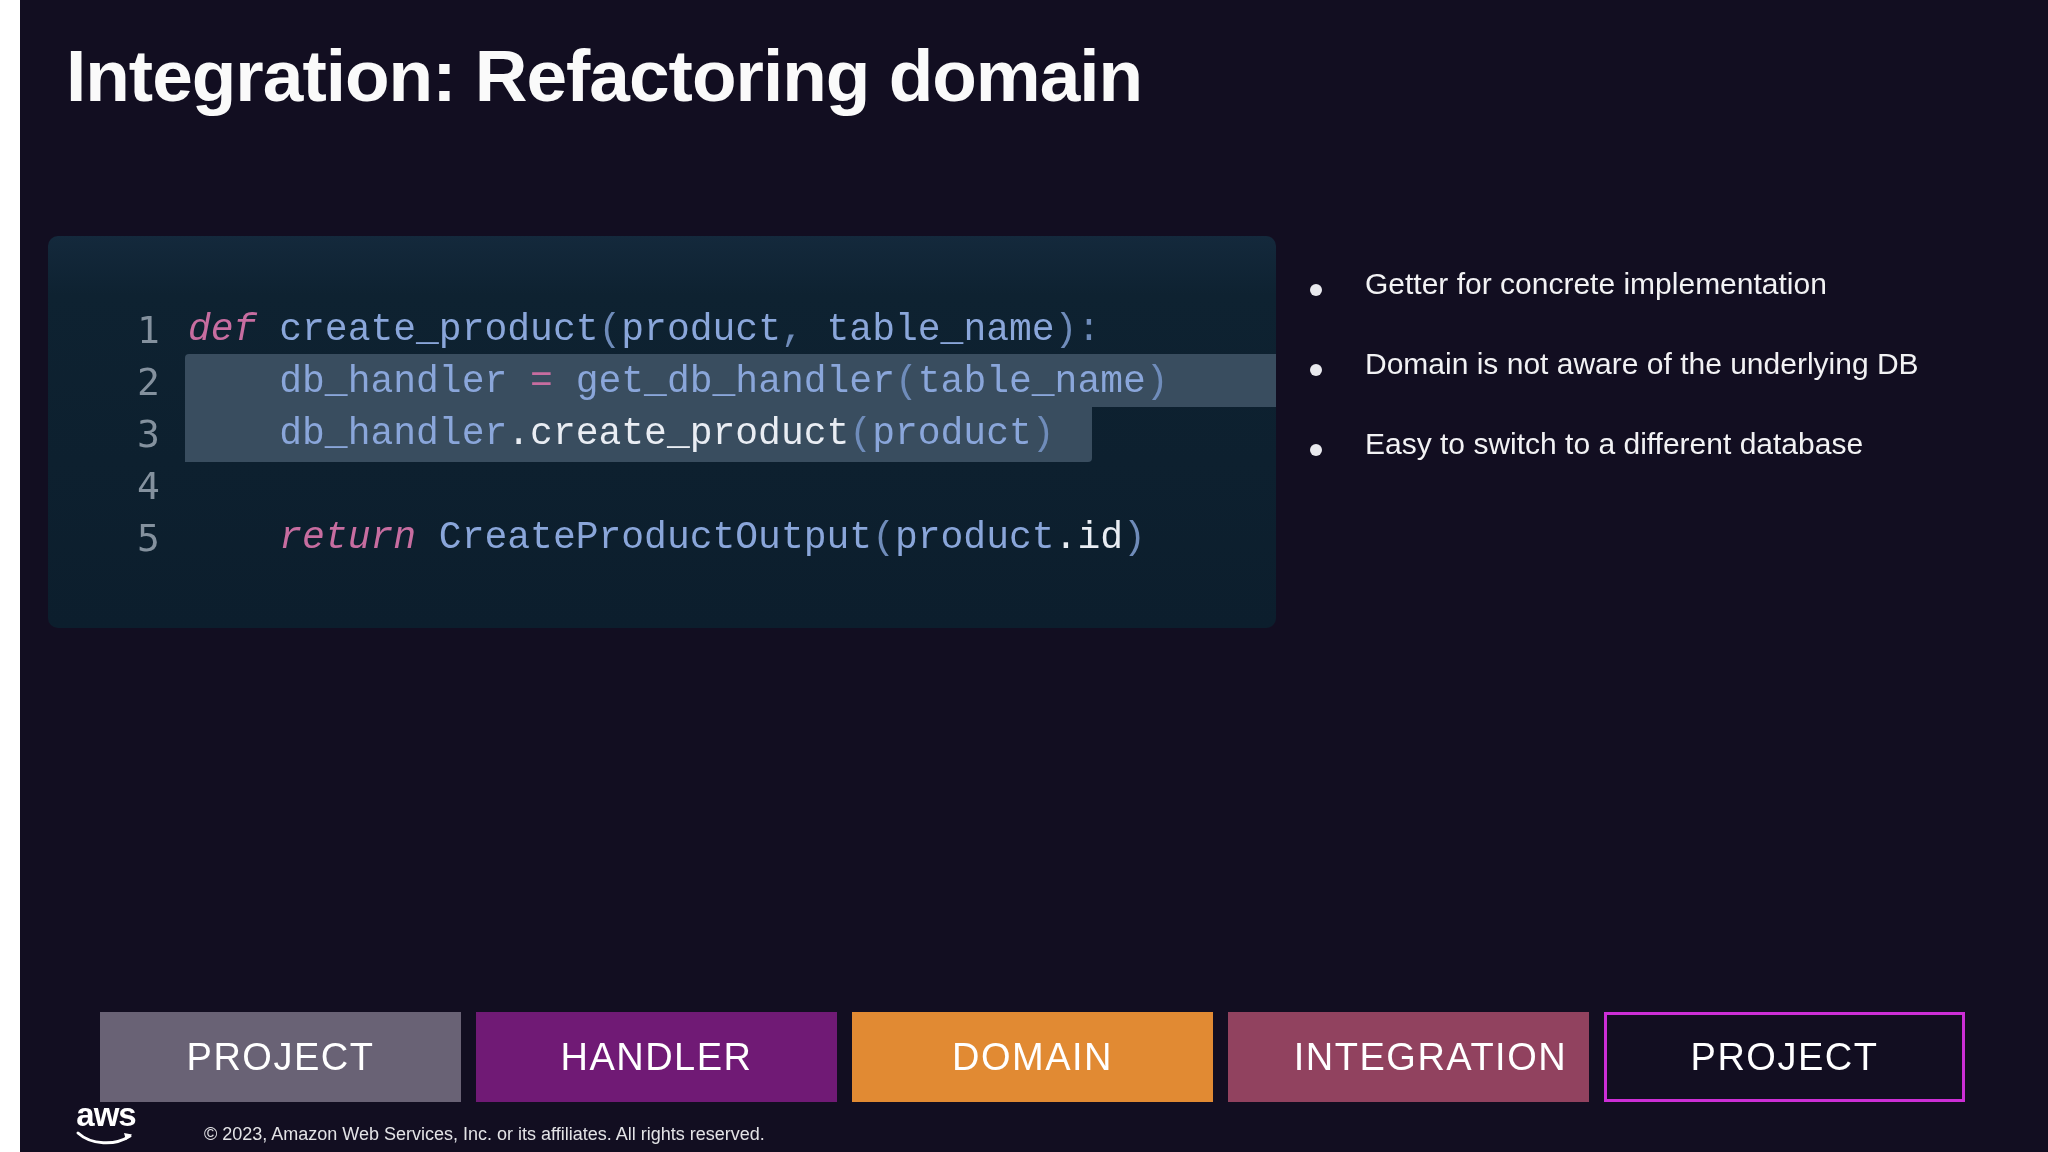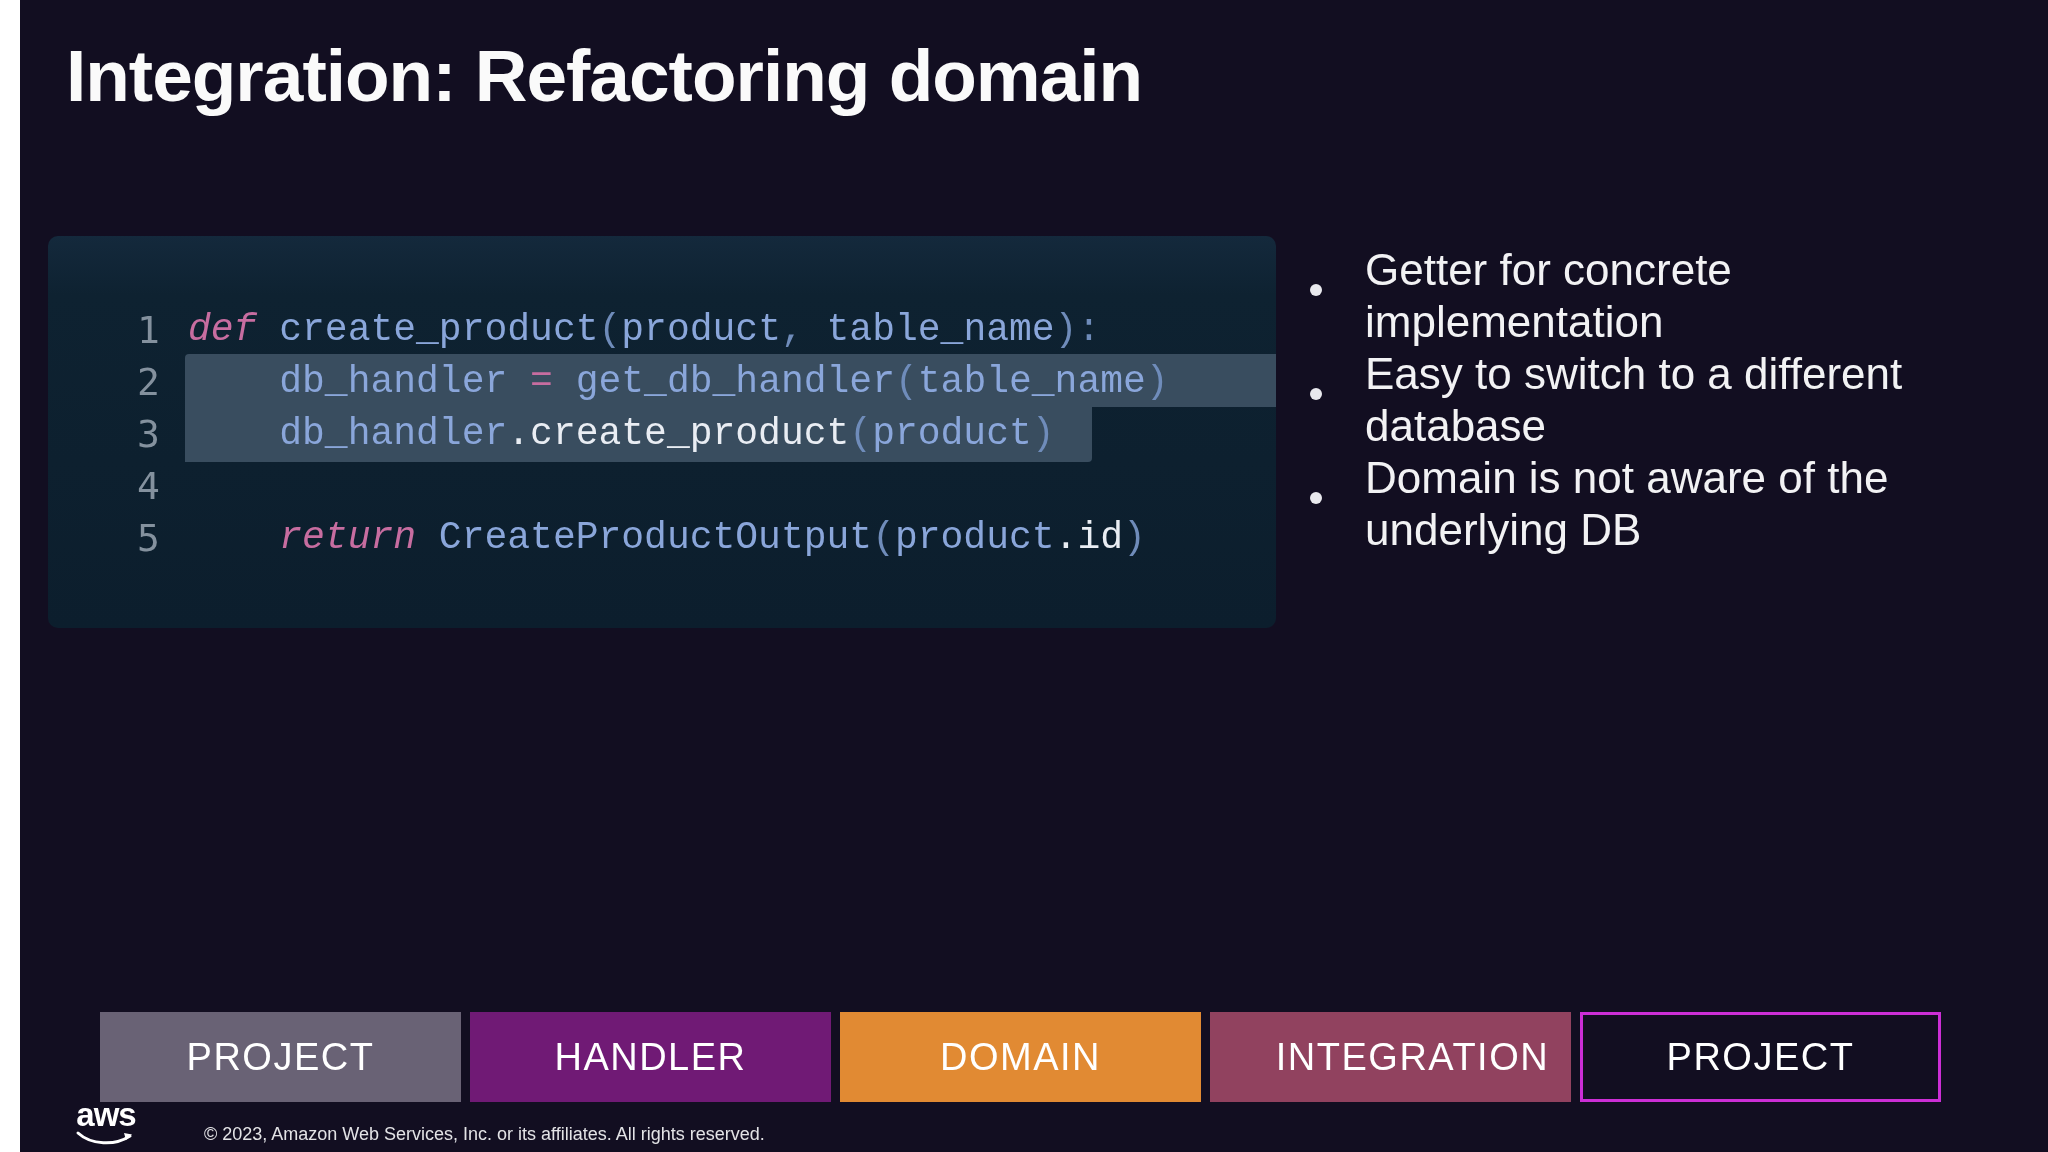--- a/index.html
+++ b/index.html
@@ -68,22 +68,22 @@
   .code-text { margin-left: 28px; font-family: Liberation Mono, monospace; }
   
   .bullets {
     position: absolute;
     left: 1288px;
     top: 244px;
     width: 697px;
     margin: 0;
     padding: 0;
     list-style: none;
-    font-size: 44px;
-    line-height: 52px;
+    font-size: 30px;
+    line-height: 80px;
     color: #f2f2f4;
   }
   .bullets li {
     position: relative;
     padding-left: 57px;
   }
   .bullet-dot {
     position: absolute;
     left: 2px;
     top: 40px;
@@ -91,21 +91,21 @@
     height: 12px;
     border-radius: 50%;
     background: #e9e9ee;
   }
   
   .nav {
     position: absolute;
     left: 80px;
     top: 1012px;
     display: flex;
-    gap: 9px;
+    gap: 15px;
   }
   .nav-btn {
     width: 361px;
     height: 90px;
     box-sizing: border-box;
     display: flex;
     align-items: center;
     justify-content: center;
     font-size: 38px;
     letter-spacing: 1.5px;
@@ -150,22 +150,22 @@
         <div class="code-line"><span class="ln" style="color: rgb(132, 145, 158);">1</span><span class="code-text"><span style="color: rgb(199, 109, 160); font-style: italic;">def</span><span style="color: rgb(233, 237, 243);"> </span><span style="color: rgb(138, 166, 218);">create_product</span><span style="color: rgb(111, 140, 186);">(</span><span style="color: rgb(138, 166, 218);">product</span><span style="color: rgb(111, 140, 186);">, </span><span style="color: rgb(138, 166, 218);">table_name</span><span style="color: rgb(111, 140, 186);">):</span></span></div>
         <div class="code-line"><span class="ln" style="color: rgb(132, 145, 158);">2</span><span class="code-text"><span style="color: rgb(233, 237, 243);">    </span><span style="color: rgb(138, 166, 218);">db_handler</span><span style="color: rgb(233, 237, 243);"> </span><span style="color: rgb(199, 109, 160);">=</span><span style="color: rgb(233, 237, 243);"> </span><span style="color: rgb(138, 166, 218);">get_db_handler</span><span style="color: rgb(111, 140, 186);">(</span><span style="color: rgb(138, 166, 218);">table_name</span><span style="color: rgb(111, 140, 186);">)</span></span></div>
         <div class="code-line"><span class="ln" style="color: rgb(132, 145, 158);">3</span><span class="code-text"><span style="color: rgb(233, 237, 243);">    </span><span style="color: rgb(138, 166, 218);">db_handler</span><span style="color: rgb(233, 237, 243);">.</span><span style="color: rgb(233, 237, 243);">create_product</span><span style="color: rgb(111, 140, 186);">(</span><span style="color: rgb(138, 166, 218);">product</span><span style="color: rgb(111, 140, 186);">)</span></span></div>
         <div class="code-line"><span class="ln" style="color: rgb(132, 145, 158);">4</span><span class="code-text"></span></div>
         <div class="code-line"><span class="ln" style="color: rgb(132, 145, 158);">5</span><span class="code-text"><span style="color: rgb(233, 237, 243);">    </span><span style="color: rgb(199, 109, 160); font-style: italic;">return</span><span style="color: rgb(233, 237, 243);"> </span><span style="color: rgb(138, 166, 218);">CreateProductOutput</span><span style="color: rgb(111, 140, 186);">(</span><span style="color: rgb(138, 166, 218);">product</span><span style="color: rgb(233, 237, 243);">.</span><span style="color: rgb(233, 237, 243);">id</span><span style="color: rgb(111, 140, 186);">)</span></span></div>
       </div>
   </div>
 
   <ul class="bullets" id="bullets">
       <li><span class="bullet-dot"></span><span>Getter for concrete implementation</span></li>
+      <li><span class="bullet-dot"></span><span>Domain is not aware of the underlying DB</span></li>
       <li><span class="bullet-dot"></span><span>Easy to switch to a different database</span></li>
-      <li><span class="bullet-dot"></span><span>Domain is not aware of the underlying DB</span></li>
     </ul>
 
   <div class="nav" id="nav">
       <div class="nav-btn" style="background: rgb(105, 98, 117);">PROJECT</div>
       <div class="nav-btn" style="background: #701a75;">HANDLER</div>
       <div class="nav-btn" style="background: rgb(225, 138, 51);">DOMAIN</div>
       <div class="nav-btn" style="background: rgb(145, 66, 95); padding-left: 44px;">INTEGRATION</div>
       <div class="nav-btn" style="background: transparent; border: 3px solid rgb(204, 46, 214);">PROJECT</div>
     </div>
 

